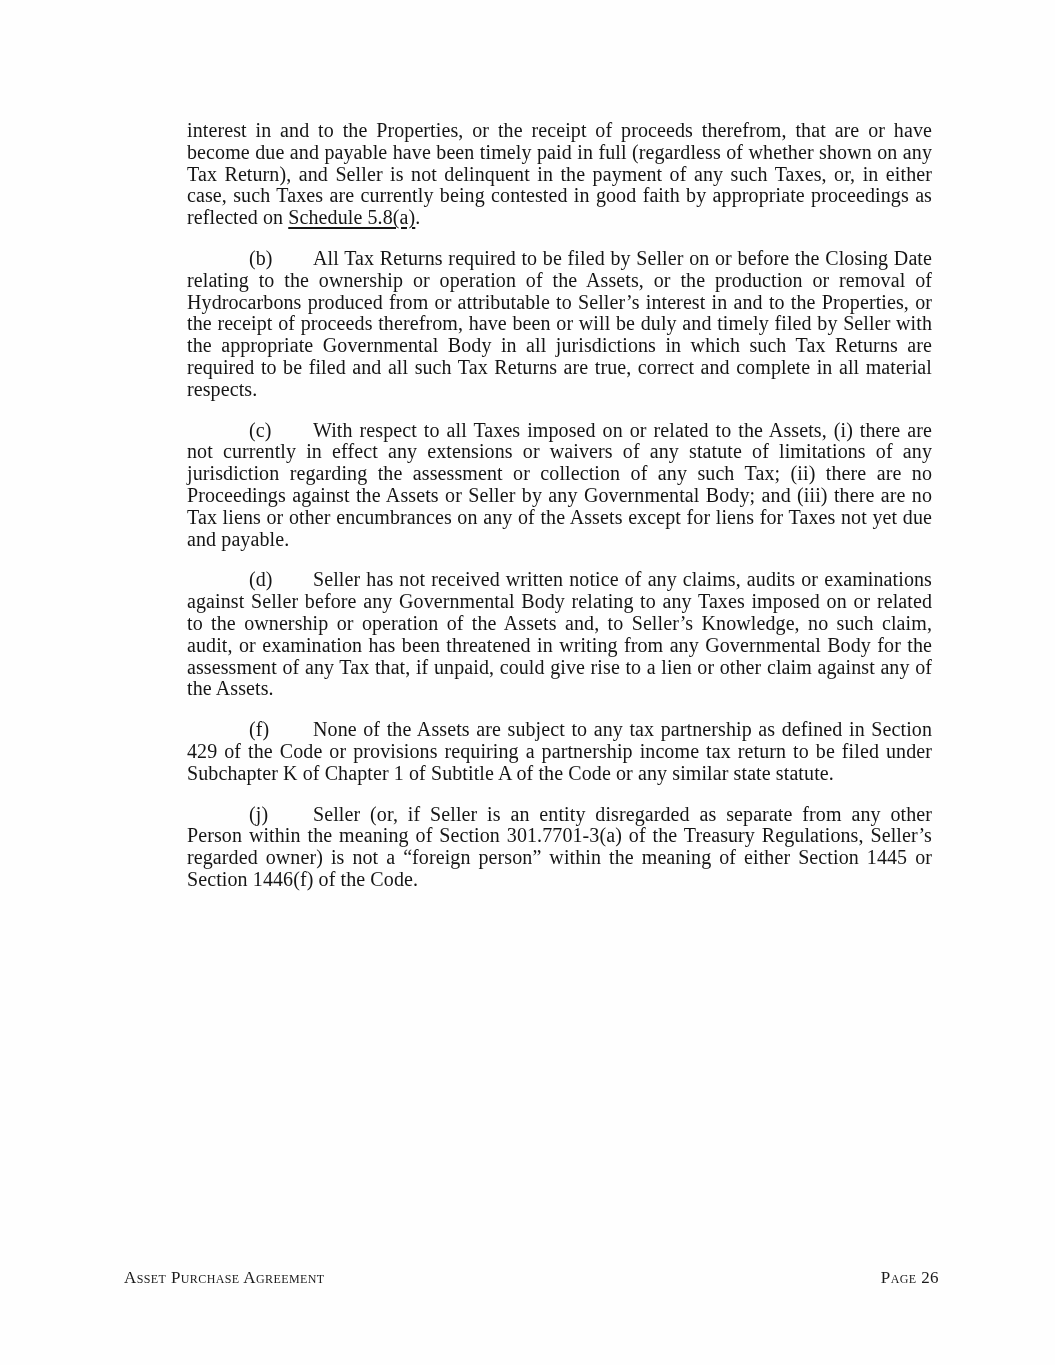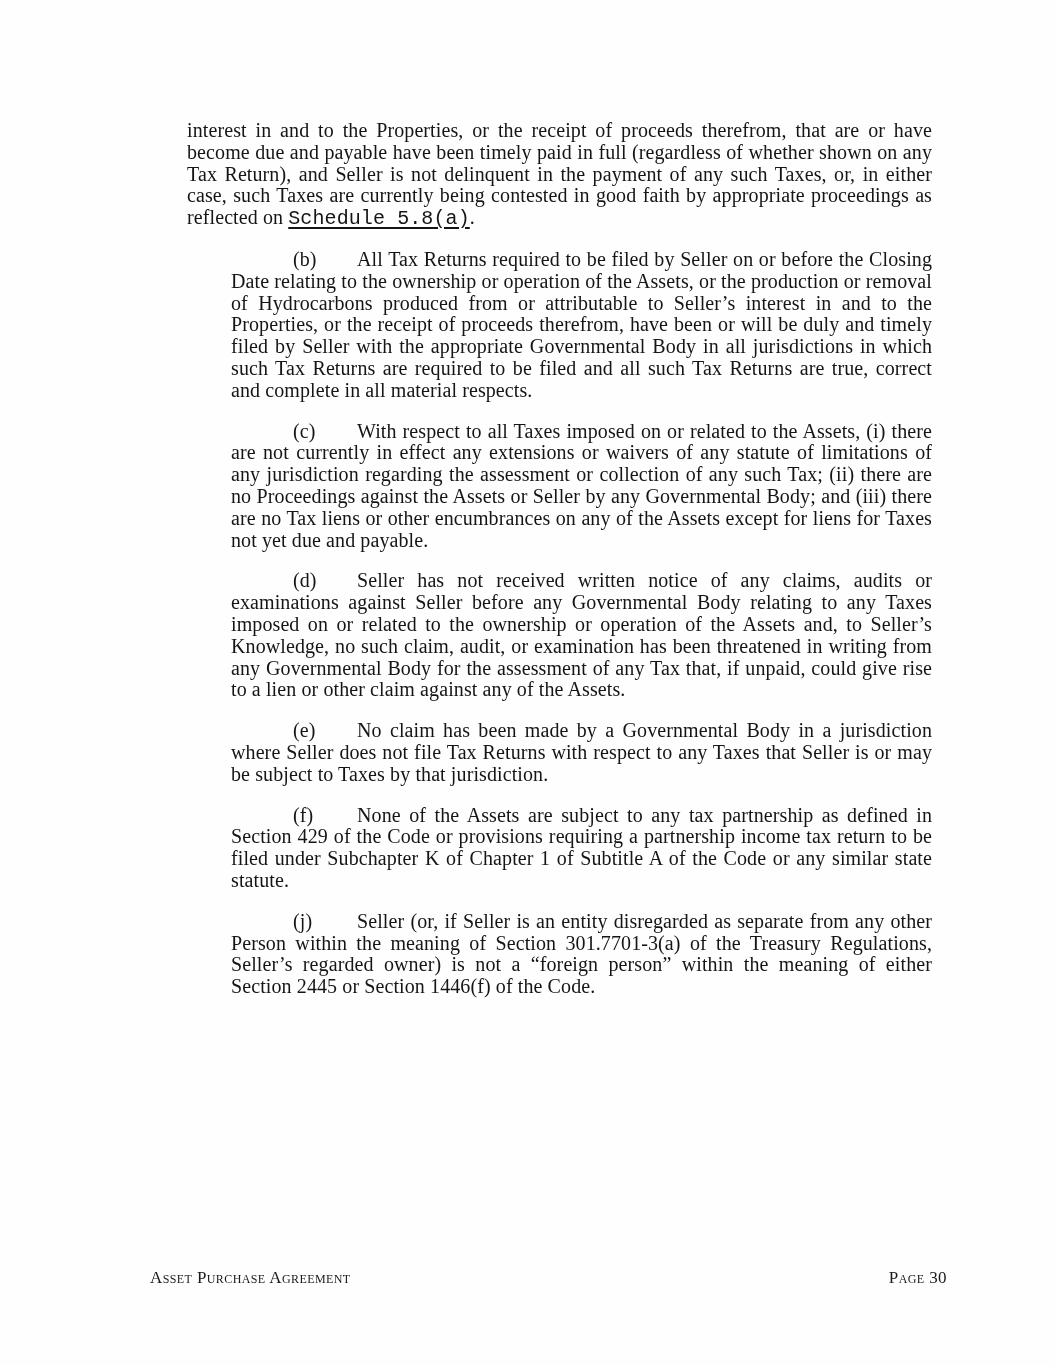--- a/index.html
+++ b/index.html
@@ -25,60 +25,56 @@
   }
   p.para {
     margin: 0 0 19px 0;
     font-size: 20px;
     line-height: 21.8px;
     text-align: justify;
     letter-spacing: 0.1px;
   }
   p.para.labeled {
     text-indent: 62px;
-    margin-left: 44px;
   }
   p.para .label-box {
     display: inline-block;
     width: 64px;
     text-indent: 0;
   }
   .uline {
     text-decoration: underline;
     text-underline-offset: 3px;
-    font-family: Liberation Mono, monospace;
   }
   .footer {
     position: absolute;
     left: 124px;
-    right: 108px;
+    right: 116px;
     top: 1268px;
     display: flex;
     justify-content: space-between;
     align-items: baseline;
     font-size: 17px;
     font-variant: small-caps;
     letter-spacing: 0.4px;
     color: #1a1a1a;
-    margin-left: 26px;
   }
 </style>
 </head>
 <body>
 
 <div class="page">
   <main class="content">
     <div id="paragraph-list">
         <p class="para"><span class="">interest in and to the Properties, or the receipt of proceeds therefrom, that are or have become due and payable have been timely paid in full (regardless of whether shown on any Tax Return), and Seller is not delinquent in the payment of any such Taxes, or, in either case, such Taxes are currently being contested in good faith by appropriate proceedings as reflected on </span><span class="uline">Schedule 5.8(a)</span><span class="">.</span></p>
         <p class="para labeled"><span class="label-box">(b)</span><span class="">All Tax Returns required to be filed by Seller on or before the Closing Date relating to the ownership or operation of the Assets, or the production or removal of Hydrocarbons produced from or attributable to Seller’s interest in and to the Properties, or the receipt of proceeds therefrom, have been or will be duly and timely filed by Seller with the appropriate Governmental Body in all jurisdictions in which such Tax Returns are required to be filed and all such Tax Returns are true, correct and complete in all material respects.</span></p>
         <p class="para labeled"><span class="label-box">(c)</span><span class="">With respect to all Taxes imposed on or related to the Assets, (i) there are not currently in effect any extensions or waivers of any statute of limitations of any jurisdiction regarding the assessment or collection of any such Tax; (ii) there are no Proceedings against the Assets or Seller by any Governmental Body; and (iii) there are no Tax liens or other encumbrances on any of the Assets except for liens for Taxes not yet due and payable.</span></p>
         <p class="para labeled"><span class="label-box">(d)</span><span class="">Seller has not received written notice of any claims, audits or examinations against Seller before any Governmental Body relating to any Taxes imposed on or related to the ownership or operation of the Assets and, to Seller’s Knowledge, no such claim, audit, or examination has been threatened in writing from any Governmental Body for the assessment of any Tax that, if unpaid, could give rise to a lien or other claim against any of the Assets.</span></p>
-        <p class="para labeled"><span class="label-box">(e)</span><span class="">No claim has been made by a Governmental Body in a jurisdiction where Seller does not file Tax Returns with respect to any Taxes that Seller is or may be subject to Taxes by that jurisdiction.</span></p>
         <p class="para labeled"><span class="label-box">(f)</span><span class="">None of the Assets are subject to any tax partnership as defined in Section 429 of the Code or provisions requiring a partnership income tax return to be filed under Subchapter K of Chapter 1 of Subtitle A of the Code or any similar state statute.</span></p>
-        <p class="para labeled"><span class="label-box">(j)</span><span class="">Seller (or, if Seller is an entity disregarded as separate from any other Person within the meaning of Section 301.7701-3(a) of the Treasury Regulations, Seller’s regarded owner) is not a “foreign person” within the meaning of either Section 2445 or Section 1446(f) of the Code.</span></p>
+        <p class="para labeled"><span class="label-box">(j)</span><span class="">Seller (or, if Seller is an entity disregarded as separate from any other Person within the meaning of Section 301.7701-3(a) of the Treasury Regulations, Seller’s regarded owner) is not a “foreign person” within the meaning of either Section 1445 or Section 1446(f) of the Code.</span></p>
       </div>
   </main>
 
   <div class="footer">
     <span>Asset Purchase Agreement</span>
-    <span>Page 30</span>
+    <span>Page 26</span>
   </div>
 </div>
 
 </body></html>

